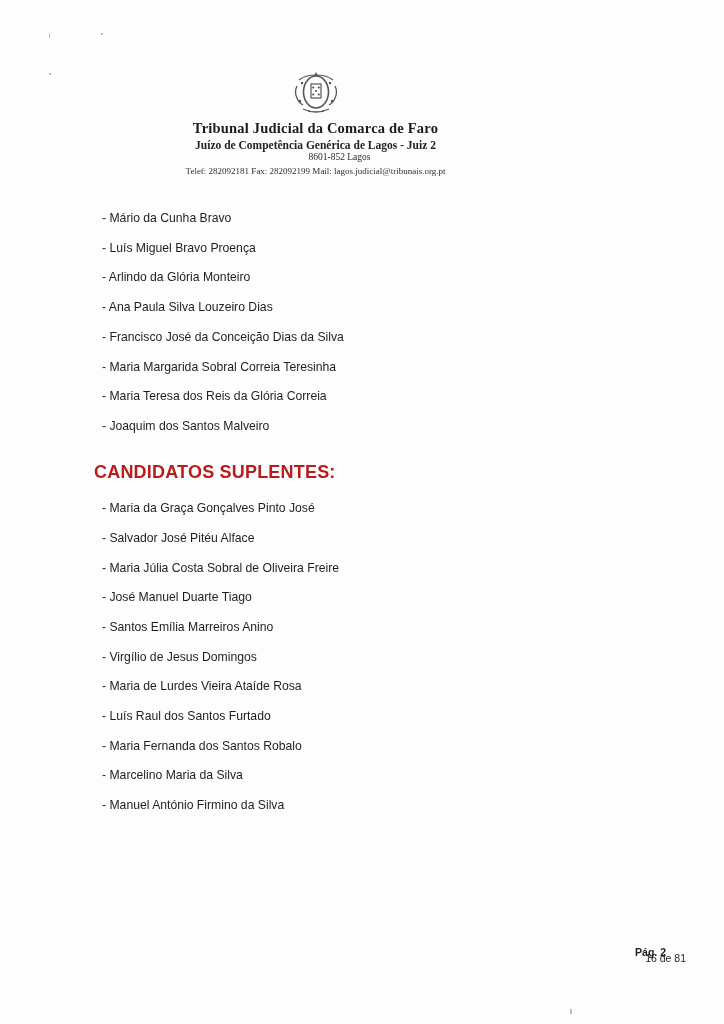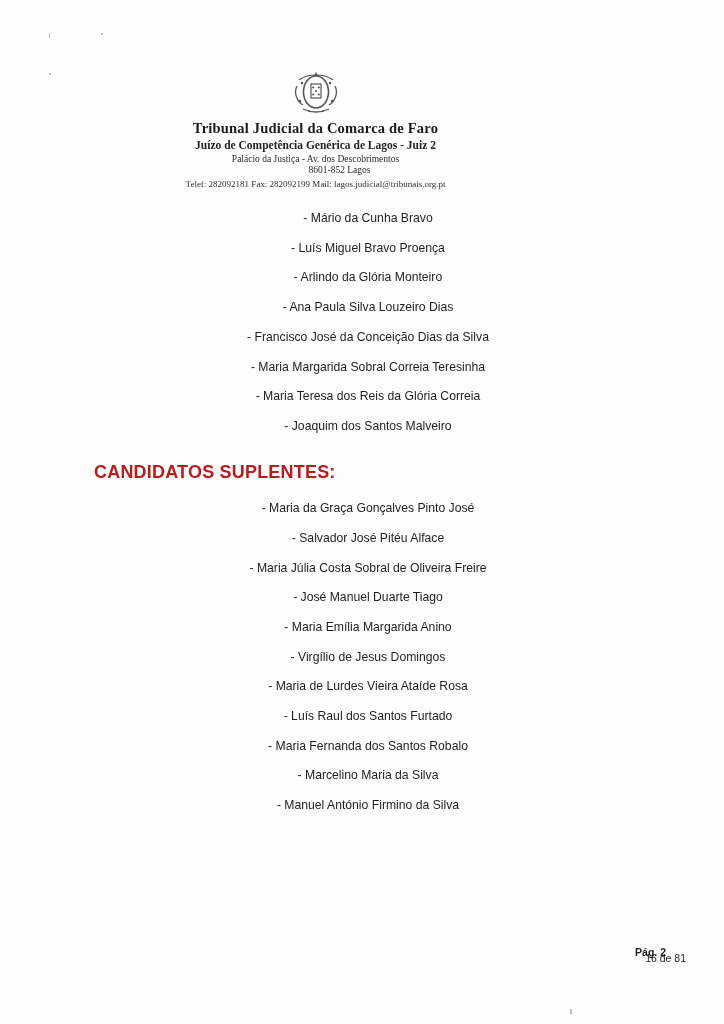--- a/index.html
+++ b/index.html
@@ -77,21 +77,20 @@
     left: 94px;
     width: 540px;
   }
   .entry {
     font-size: 12.2px;
     color: #1f1f1f;
     line-height: 1;
     margin: 0 0 17.5px 0;
     padding-left: 8px;
     white-space: nowrap;
-    text-align: center;
   }
   .section-title {
     font-size: 18px;
     font-weight: bold;
     color: #b91c1c;
     margin: 30px 0 19px 0;
     letter-spacing: 0.2px;
   }
   .footer-page {
     position: absolute;
@@ -142,21 +141,20 @@
         <circle cx="41" cy="13" r="1.2"></circle>
         <circle cx="11" cy="31" r="1.2"></circle>
         <circle cx="43" cy="31" r="1.2"></circle>
         <circle cx="20" cy="41" r="1"></circle>
         <circle cx="34" cy="41" r="1"></circle>
       </g>
     </svg>
 
     <div class="court-name">Tribunal Judicial da Comarca de Faro</div>
     <div class="court-sub">Juízo de Competência Genérica de Lagos - Juiz 2</div>
-    <div class="court-addr1">Palácio da Justiça - Av. dos Descobrimentos</div>
     <div class="court-addr2">8601-852 Lagos</div>
     <div class="court-contact">Telef: 282092181   Fax: 282092199 Mail: lagos.judicial@tribunais.org.pt</div>
   </div>
 
   <div class="body-block">
 
     <div class="entry">- Mário da Cunha Bravo</div>
     <div class="entry">- Luís Miguel Bravo Proença</div>
     <div class="entry">- Arlindo da Glória Monteiro</div>
     <div class="entry">- Ana Paula Silva Louzeiro Dias</div>
@@ -164,21 +162,21 @@
     <div class="entry">- Maria Margarida Sobral Correia Teresinha</div>
     <div class="entry">- Maria Teresa dos Reis da Glória Correia</div>
     <div class="entry">- Joaquim dos Santos Malveiro</div>
 
     <div class="section-title">CANDIDATOS SUPLENTES:</div>
 
     <div class="entry">- Maria da Graça Gonçalves Pinto José</div>
     <div class="entry">- Salvador José Pitéu Alface</div>
     <div class="entry">- Maria Júlia Costa Sobral de Oliveira Freire</div>
     <div class="entry">- José Manuel Duarte Tiago</div>
-    <div class="entry">- Maria Emília Margarida Anino</div>
+    <div class="entry">- Santos Emília Marreiros Anino</div>
     <div class="entry">- Virgílio de Jesus Domingos</div>
     <div class="entry">- Maria de Lurdes Vieira Ataíde Rosa</div>
     <div class="entry">- Luís Raul dos Santos Furtado</div>
     <div class="entry">- Maria Fernanda dos Santos Robalo</div>
     <div class="entry">- Marcelino Maria da Silva</div>
     <div class="entry">- Manuel António Firmino da Silva</div>
   </div>
 
   <div class="footer-page">Pág. 2</div>
   <div class="footer-count">16 de 81</div>

